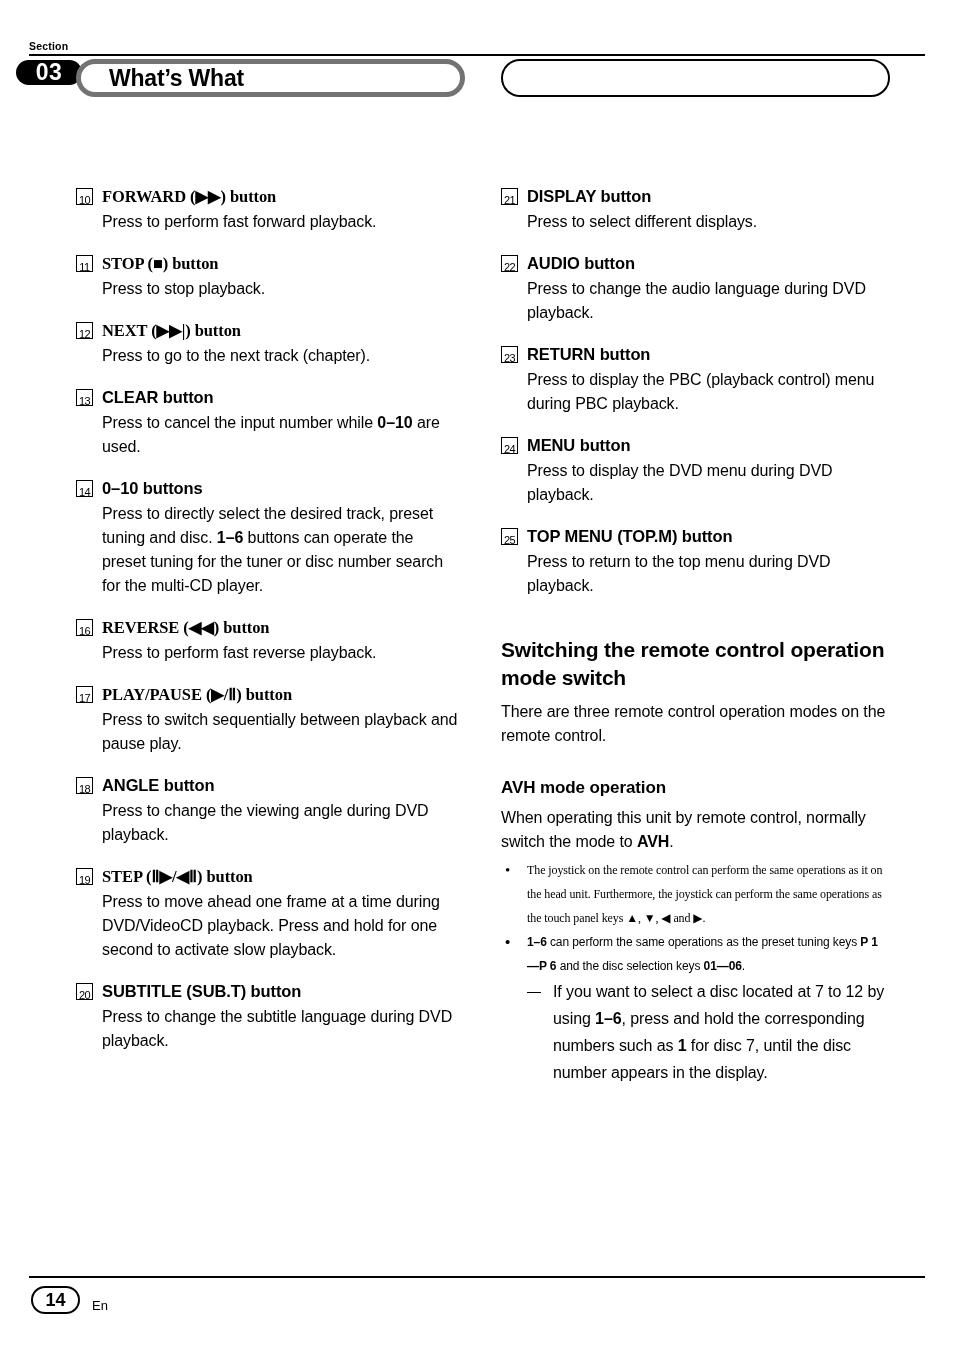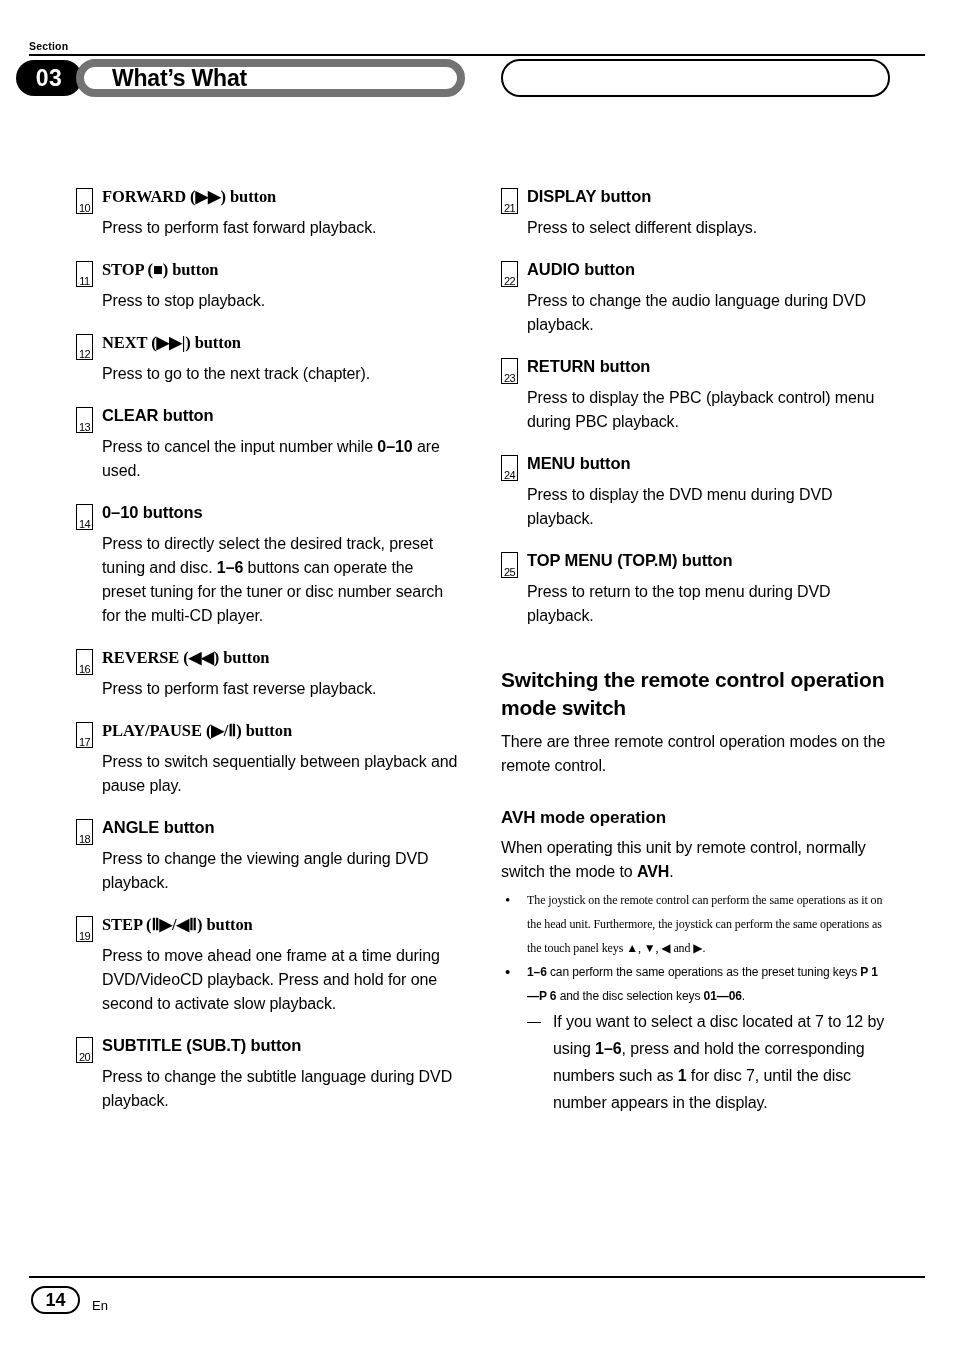--- a/index.html
+++ b/index.html
@@ -29,36 +29,36 @@
   }
   .rule-top {
     position: absolute;
     left: 29px; top: 54px;
     width: 896px; height: 2px;
     background: #000;
   }
   .section-badge {
     position: absolute;
     left: 16px; top: 60px;
-    width: 66px; height: 36px;
+    width: 66px; height: 25px;
     background: #000;
     border-radius: 18px;
     color: #fff;
     font-size: 23px;
     font-weight: bold;
     display: flex;
     align-items: center;
     justify-content: center;
     letter-spacing: 0.5px;
   }
   .title-pill {
     position: absolute;
     left: 76px; top: 59px;
     width: 389px; height: 38px;
-    border: 8px solid #737373;
+    border: 5px solid #737373;
     border-radius: 19px;
     background: #fff;
     display: flex;
     align-items: center;
     padding-left: 28px;
   }
   .title-pill span {
     font-size: 23px;
     font-weight: bold;
     letter-spacing: -0.2px;
@@ -92,21 +92,21 @@
     flex: 0 0 auto;
     min-width: 17px;
     height: 17px;
     border: 1px solid #000;
     font-size: 11px;
     line-height: 15px;
     text-align: center;
     font-family: "Liberation Sans", sans-serif;
     margin-right: 9px;
     margin-top: 3px;
-    padding: 12px 1px;
+    padding: 4px 1px;
     letter-spacing: -0.5px;
   }
   .entry-title {
     font-size: 16.5px;
     font-weight: bold;
     line-height: 23px;
     letter-spacing: -0.1px;
   }
   .entry-body {
     font-size: 16px;

